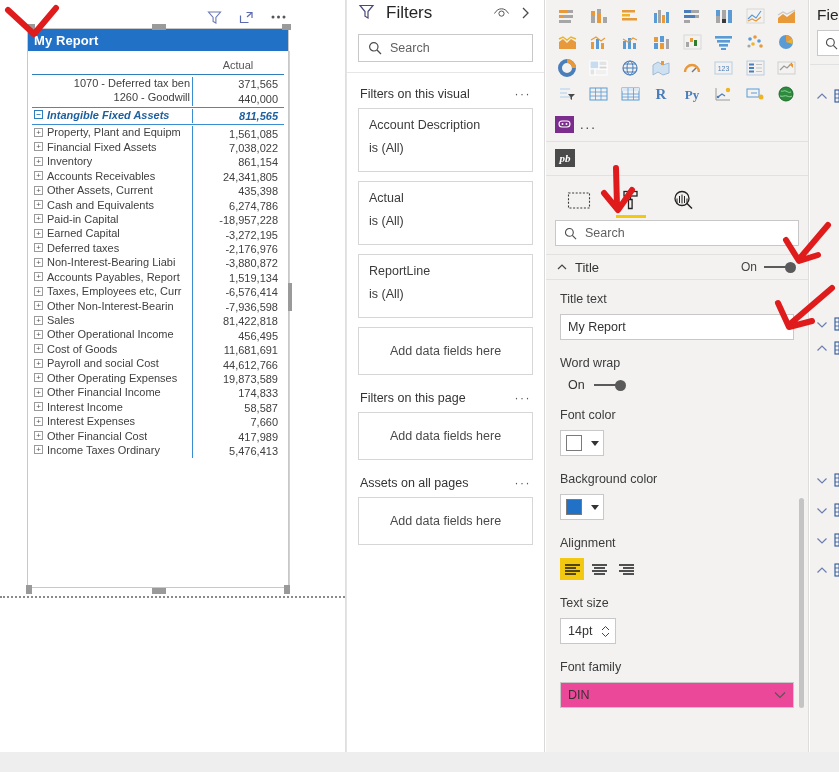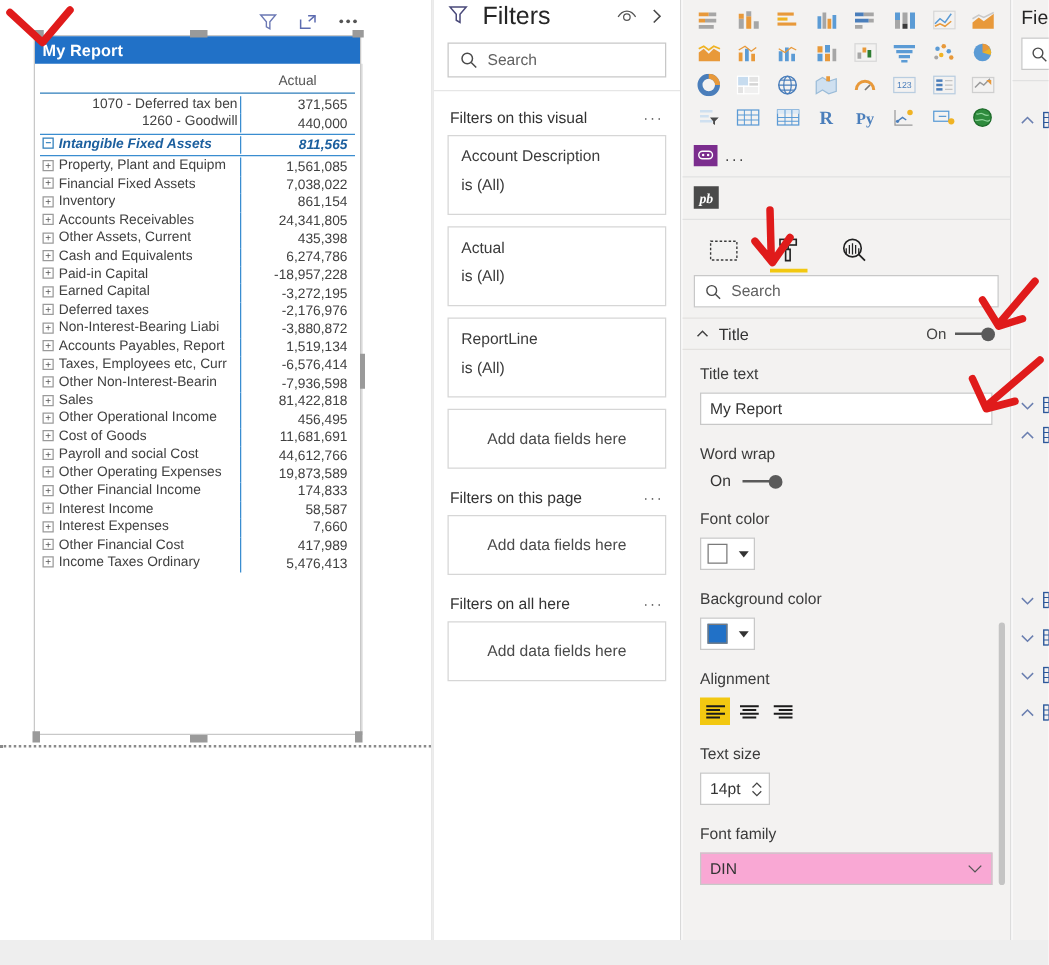--- a/index.html
+++ b/index.html
@@ -116,21 +116,21 @@
     width: 199px; height: 752px;
     background: #ffffff;
     border-left: 1px solid #e4e4e4;
     border-right: 1px solid #d9d9d9;
   }
   .filters-head {
     display: flex; align-items: center; padding: 0 10px;
     height: 26px; gap: 6px;
   }
   .filters-head .title {
-    font-size: 20px; color: #252525; font-weight: 400; flex: 1 1 auto;
+    font-size: 17px; color: #252525; font-weight: 400; flex: 1 1 auto;
     padding-left: 4px;
   }
   .filters-head .hbtn { width: 18px; height: 18px; display: flex; align-items: center; justify-content: center; cursor: pointer; }
   .f-search-wrap { padding: 8px 11px 10px 11px; }
   .f-search {
     height: 28px; border: 1px solid #c8c8c8; background: #fff;
     display: flex; align-items: center; gap: 8px; padding: 0 9px;
   }
   .f-search .ph { color: #616161; font-size: 12.5px; }
   .f-sep { height: 1px; background: #e6e6e6; }
@@ -223,21 +223,21 @@
   .align-btn.on { background: #f2c811; }
   .spin {
     width: 56px; height: 26px; border: 1px solid #c8c8c8; background: #fff;
     display: flex; align-items: center; gap: 0; padding: 0 5px;
     font-size: 12.5px; color: #333;
   }
   .spin .num { min-width: 16px; text-align: right; }
   .spin .unit { color: #333; }
   .spin .arrows { margin-left: auto; display: flex; flex-direction: column; gap: 1px; }
   .combo {
-    height: 26px; border: 1px solid #c8c8c8; background: #f9a8d4;
+    height: 26px; border: 1px solid #c8c8c8; background: #ec4899;
     display: flex; align-items: center; padding: 0 7px;
     font-size: 12.5px; color: #333;
   }
   .combo .cv { flex: 1 1 auto; }
   .fmt-scroll { position: absolute; right: 4px; top: 498px; width: 5px; height: 210px; background: #c4c4c4; border-radius: 3px; }
 
   
   .fieldspane {
     position: absolute; left: 810px; top: 0;
     width: 29px; height: 752px;
@@ -553,21 +553,21 @@
         </div>
         <div class="f-group">
           <div class="f-group-head">
             <span>Filters on this page</span>
             <span class="dots">···</span>
           </div>
           <div class="f-drop">Add data fields here</div>
         </div>
         <div class="f-group">
           <div class="f-group-head">
-            <span>Filters on all here</span>
+            <span>Assets on all pages</span>
             <span class="dots">···</span>
           </div>
           <div class="f-drop">Add data fields here</div>
         </div>
       </div>
   </div>
 
   <div class="vispane">
 
     <div class="vp-grid" id="vis-gallery">

